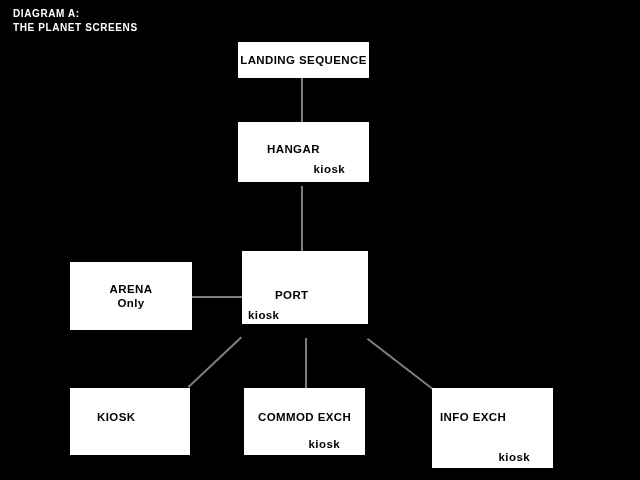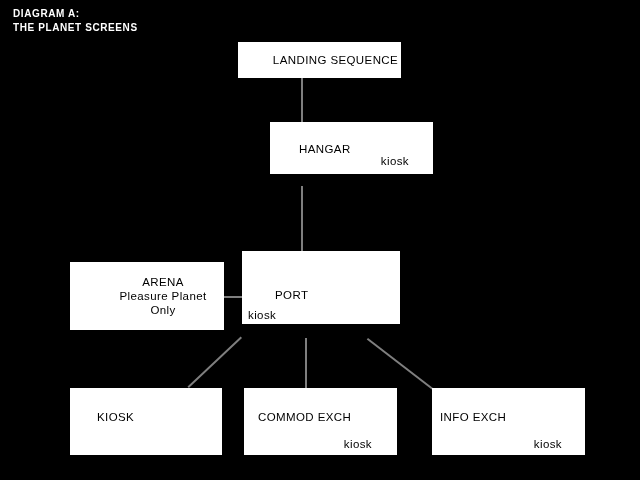--- a/index.html
+++ b/index.html
@@ -39,35 +39,34 @@
     transform: rotate(136.7deg); transform-origin: 0 0;
   }
   .conn-port-info {
     left: 368px; top: 338px; width: 82px; height: 1.5px;
     transform: rotate(37.6deg); transform-origin: 0 0;
   }
   .node {
     position: absolute;
     background: #ffffff;
     color: #000000;
-    font-weight: normal;
+    font-weight: bold;
     font-size: 11.5px;
     letter-spacing: 0.4px;
-    padding-left: 32px;
   }
   .node-landing { left: 238px; top: 42px;  width: 131px; height: 36px;
     display: flex; align-items: center; justify-content: center; }
-  .node-hangar  { left: 238px; top: 122px; width: 131px; height: 52px; margin-left: 32px; }
+  .node-hangar  { left: 238px; top: 122px; width: 131px; height: 60px; }
   .node-port    { left: 242px; top: 251px; width: 126px; height: 73px; }
   .node-arena   { left: 70px;  top: 262px; width: 122px; height: 68px;
     display: flex; flex-direction: column; align-items: center; justify-content: center;
     text-align: center; line-height: 14px; }
   .node-kiosk   { left: 70px;  top: 388px; width: 120px; height: 67px; }
   .node-commod  { left: 244px; top: 388px; width: 121px; height: 67px; }
-  .node-info    { left: 432px; top: 388px; width: 121px; height: 67px; }
+  .node-info    { left: 432px; top: 388px; width: 121px; height: 80px; }
   .main-label {
     position: absolute;
     line-height: 1;
     white-space: nowrap;
   }
   .node-hangar .main-label { left: 29px; top: 22px; }
   .node-port   .main-label { left: 33px; top: 39px; }
   .node-kiosk  .main-label { left: 27px; top: 24px; }
   .node-commod .main-label { left: 14px; top: 24px; text-align: right; }
   .node-info   .main-label { left: 8px;  top: 24px; }
@@ -101,21 +100,20 @@
     <span class="center-label">LANDING SEQUENCE</span>
   </div>
 
   <div class="node node-hangar">
     <span class="main-label">HANGAR</span>
     <span class="kiosk-tag">kiosk</span>
   </div>
 
   <div class="node node-arena">
     <span>ARENA</span>
-    <span>Pleasure Planet</span>
     <span>Only</span>
   </div>
 
   <div class="node node-port">
     <span class="main-label">PORT</span>
     <span class="kiosk-tag">kiosk</span>
   </div>
 
   <div class="node node-kiosk">
     <span class="main-label">KIOSK</span>

